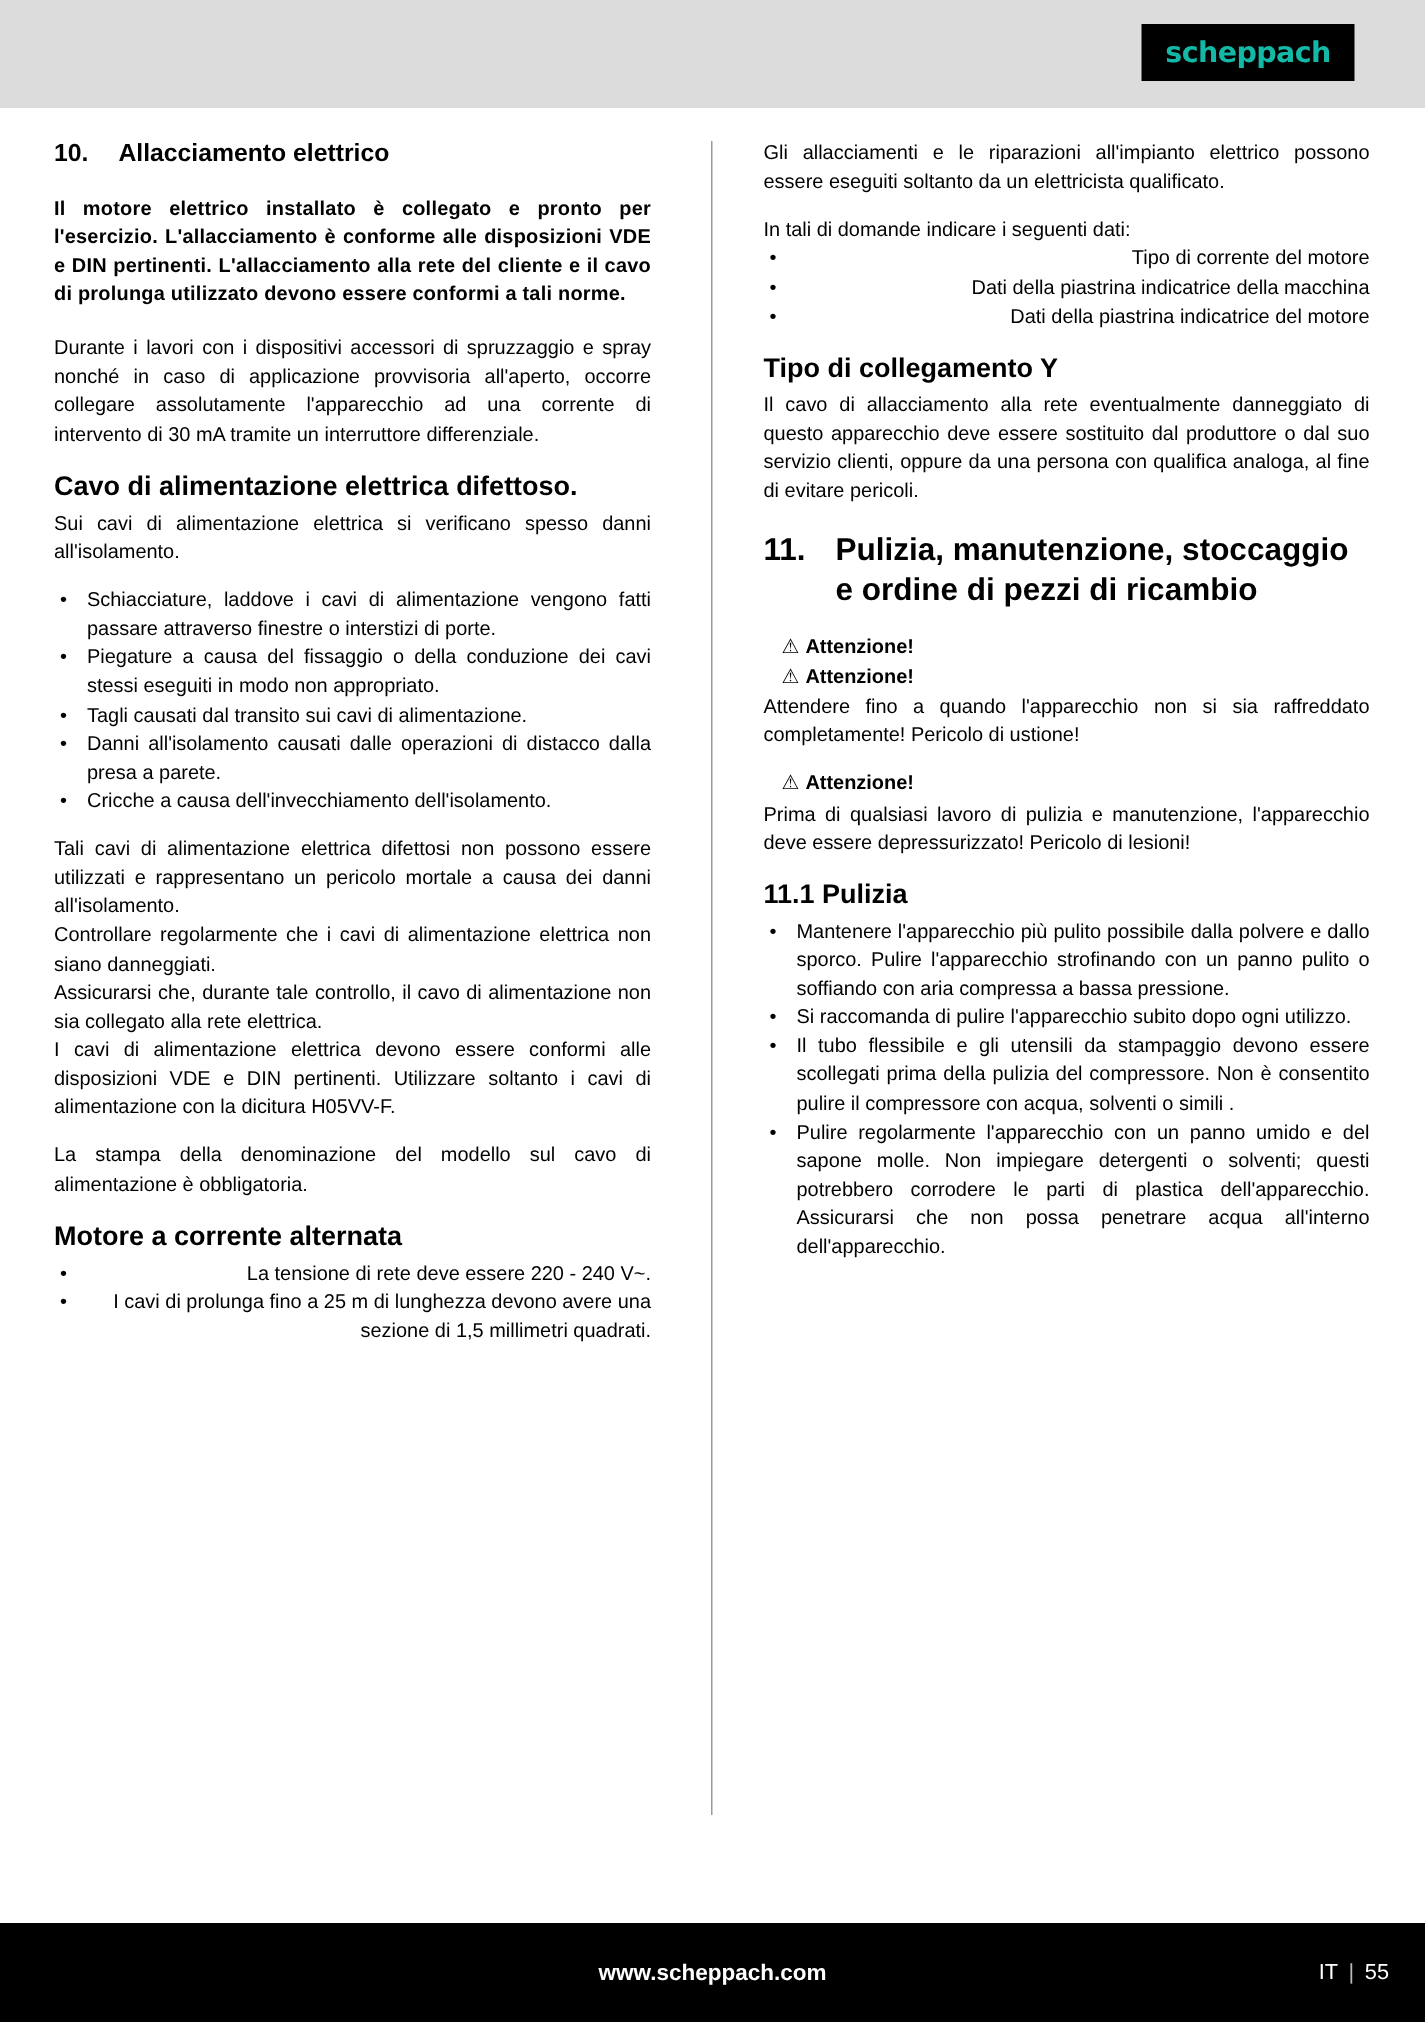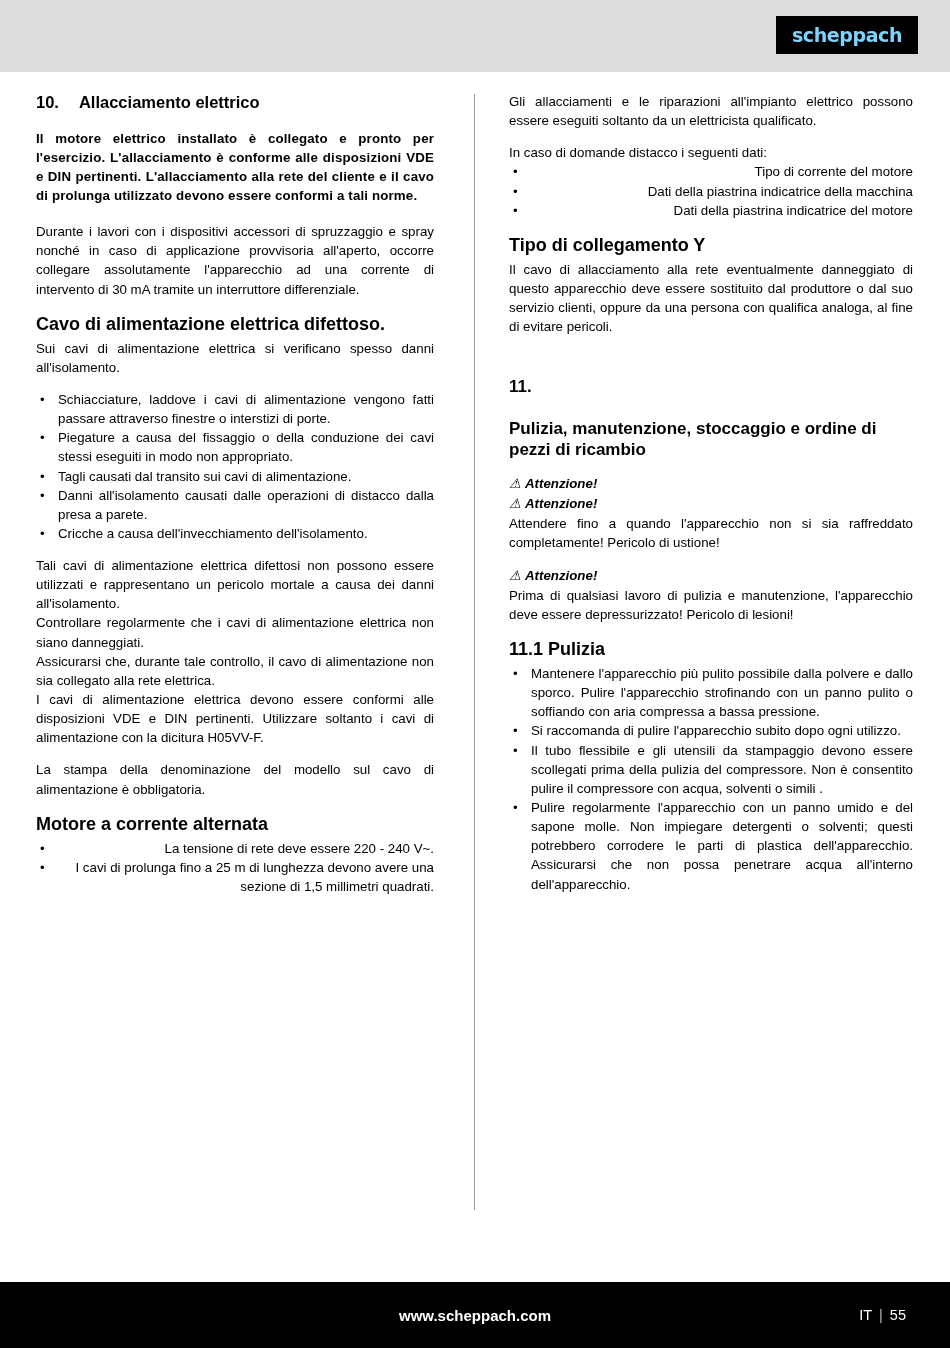--- a/index.html
+++ b/index.html
@@ -15,26 +15,26 @@
   }
 
   
   .page-header {
     height: 72px;
     background: #dcdcdc;
     position: relative;
   }
   .logo-box {
     position: absolute;
-    right: 32px;
+    right: 47px;
     top: 16px;
     width: 142px;
     height: 38px;
     background: #000000;
-    color: #7dd3fc;
+    color: #14b8a6;
     display: flex;
     align-items: center;
     justify-content: center;
     font-size: 19px;
     font-weight: bold;
     letter-spacing: -0.4px;
     font-family: "DejaVu Sans", sans-serif;
   }
 
   
@@ -90,23 +90,22 @@
   p.tight { margin-bottom: 0; }
   .sub-head {
     font-size: 18px;
     font-weight: bold;
     margin: 0 0 1px 0;
     line-height: 1.44;
   }
   .warn-head {
     font-size: 13.3px;
     font-weight: bold;
-    margin: 0 0 1px 0;
-    line-height: 1.44;
-    font-style: italic;
+    margin: 0 0 1px 12px;
+    line-height: 1.44;
   }
   .warn-head .tri { margin-right: 4px; font-weight: normal; }
 
   ul {
     list-style: none;
     margin: 0 0 13px 0;
     padding: 0;
   }
   ul li {
     font-size: 13.3px;
@@ -118,24 +117,23 @@
   }
   ul li::before {
     content: "\2022";
     position: absolute;
     left: 4px;
     top: 0;
   }
   ul.plain li { text-align: right; }
 
   h2.section-title.second {
-    margin-top: 40px;
+    margin-top: 18px;
     margin-bottom: 14px;
-    font-size: 17px;
-    flex-direction: column;
+    font-size: 21px;
   }
 
   
   .page-footer {
     position: absolute;
     left: 0;
     right: 0;
     bottom: 0;
     height: 66px;
     background: #000000;
@@ -145,21 +143,21 @@
   }
   .footer-url {
     position: absolute;
     left: 0; right: 0;
     text-align: center;
     font-size: 15px;
     font-weight: bold;
   }
   .footer-page {
     position: absolute;
-    right: 44px;
+    right: 24px;
     font-size: 14.5px;
     display: flex;
     gap: 7px;
     align-items: center;
   }
   .footer-page .bar { color: #b9b9b9; }
 </style>
 </head>
 <body>
 
@@ -207,21 +205,21 @@
         <li>I cavi di prolunga fino a 25 m di lunghezza devono avere una sezione di 1,5 millimetri quadrati.</li>
       </ul>
     </div>
 
     <div class="divider"></div>
 
     <div class="col col-right">
 
       <p>Gli allacciamenti e le riparazioni all'impianto elettrico possono essere eseguiti soltanto da un elettricista qualificato.</p>
 
-      <p class="tight">In caso di domande distacco i seguenti dati:</p>
+      <p class="tight">In tali di domande indicare i seguenti dati:</p>
       <ul class="plain">
         <li>Tipo di corrente del motore</li>
         <li>Dati della piastrina indicatrice della macchina</li>
         <li>Dati della piastrina indicatrice del motore</li>
       </ul>
 
       <div class="sub-head">Tipo di collegamento Y</div>
       <p>Il cavo di allacciamento alla rete eventualmente danneggiato di questo apparecchio deve essere sostituito dal produttore o dal suo servizio clienti, oppure da una persona con qualifica analoga, al fine di evitare pericoli.</p>
 
       <h2 class="section-title second">

